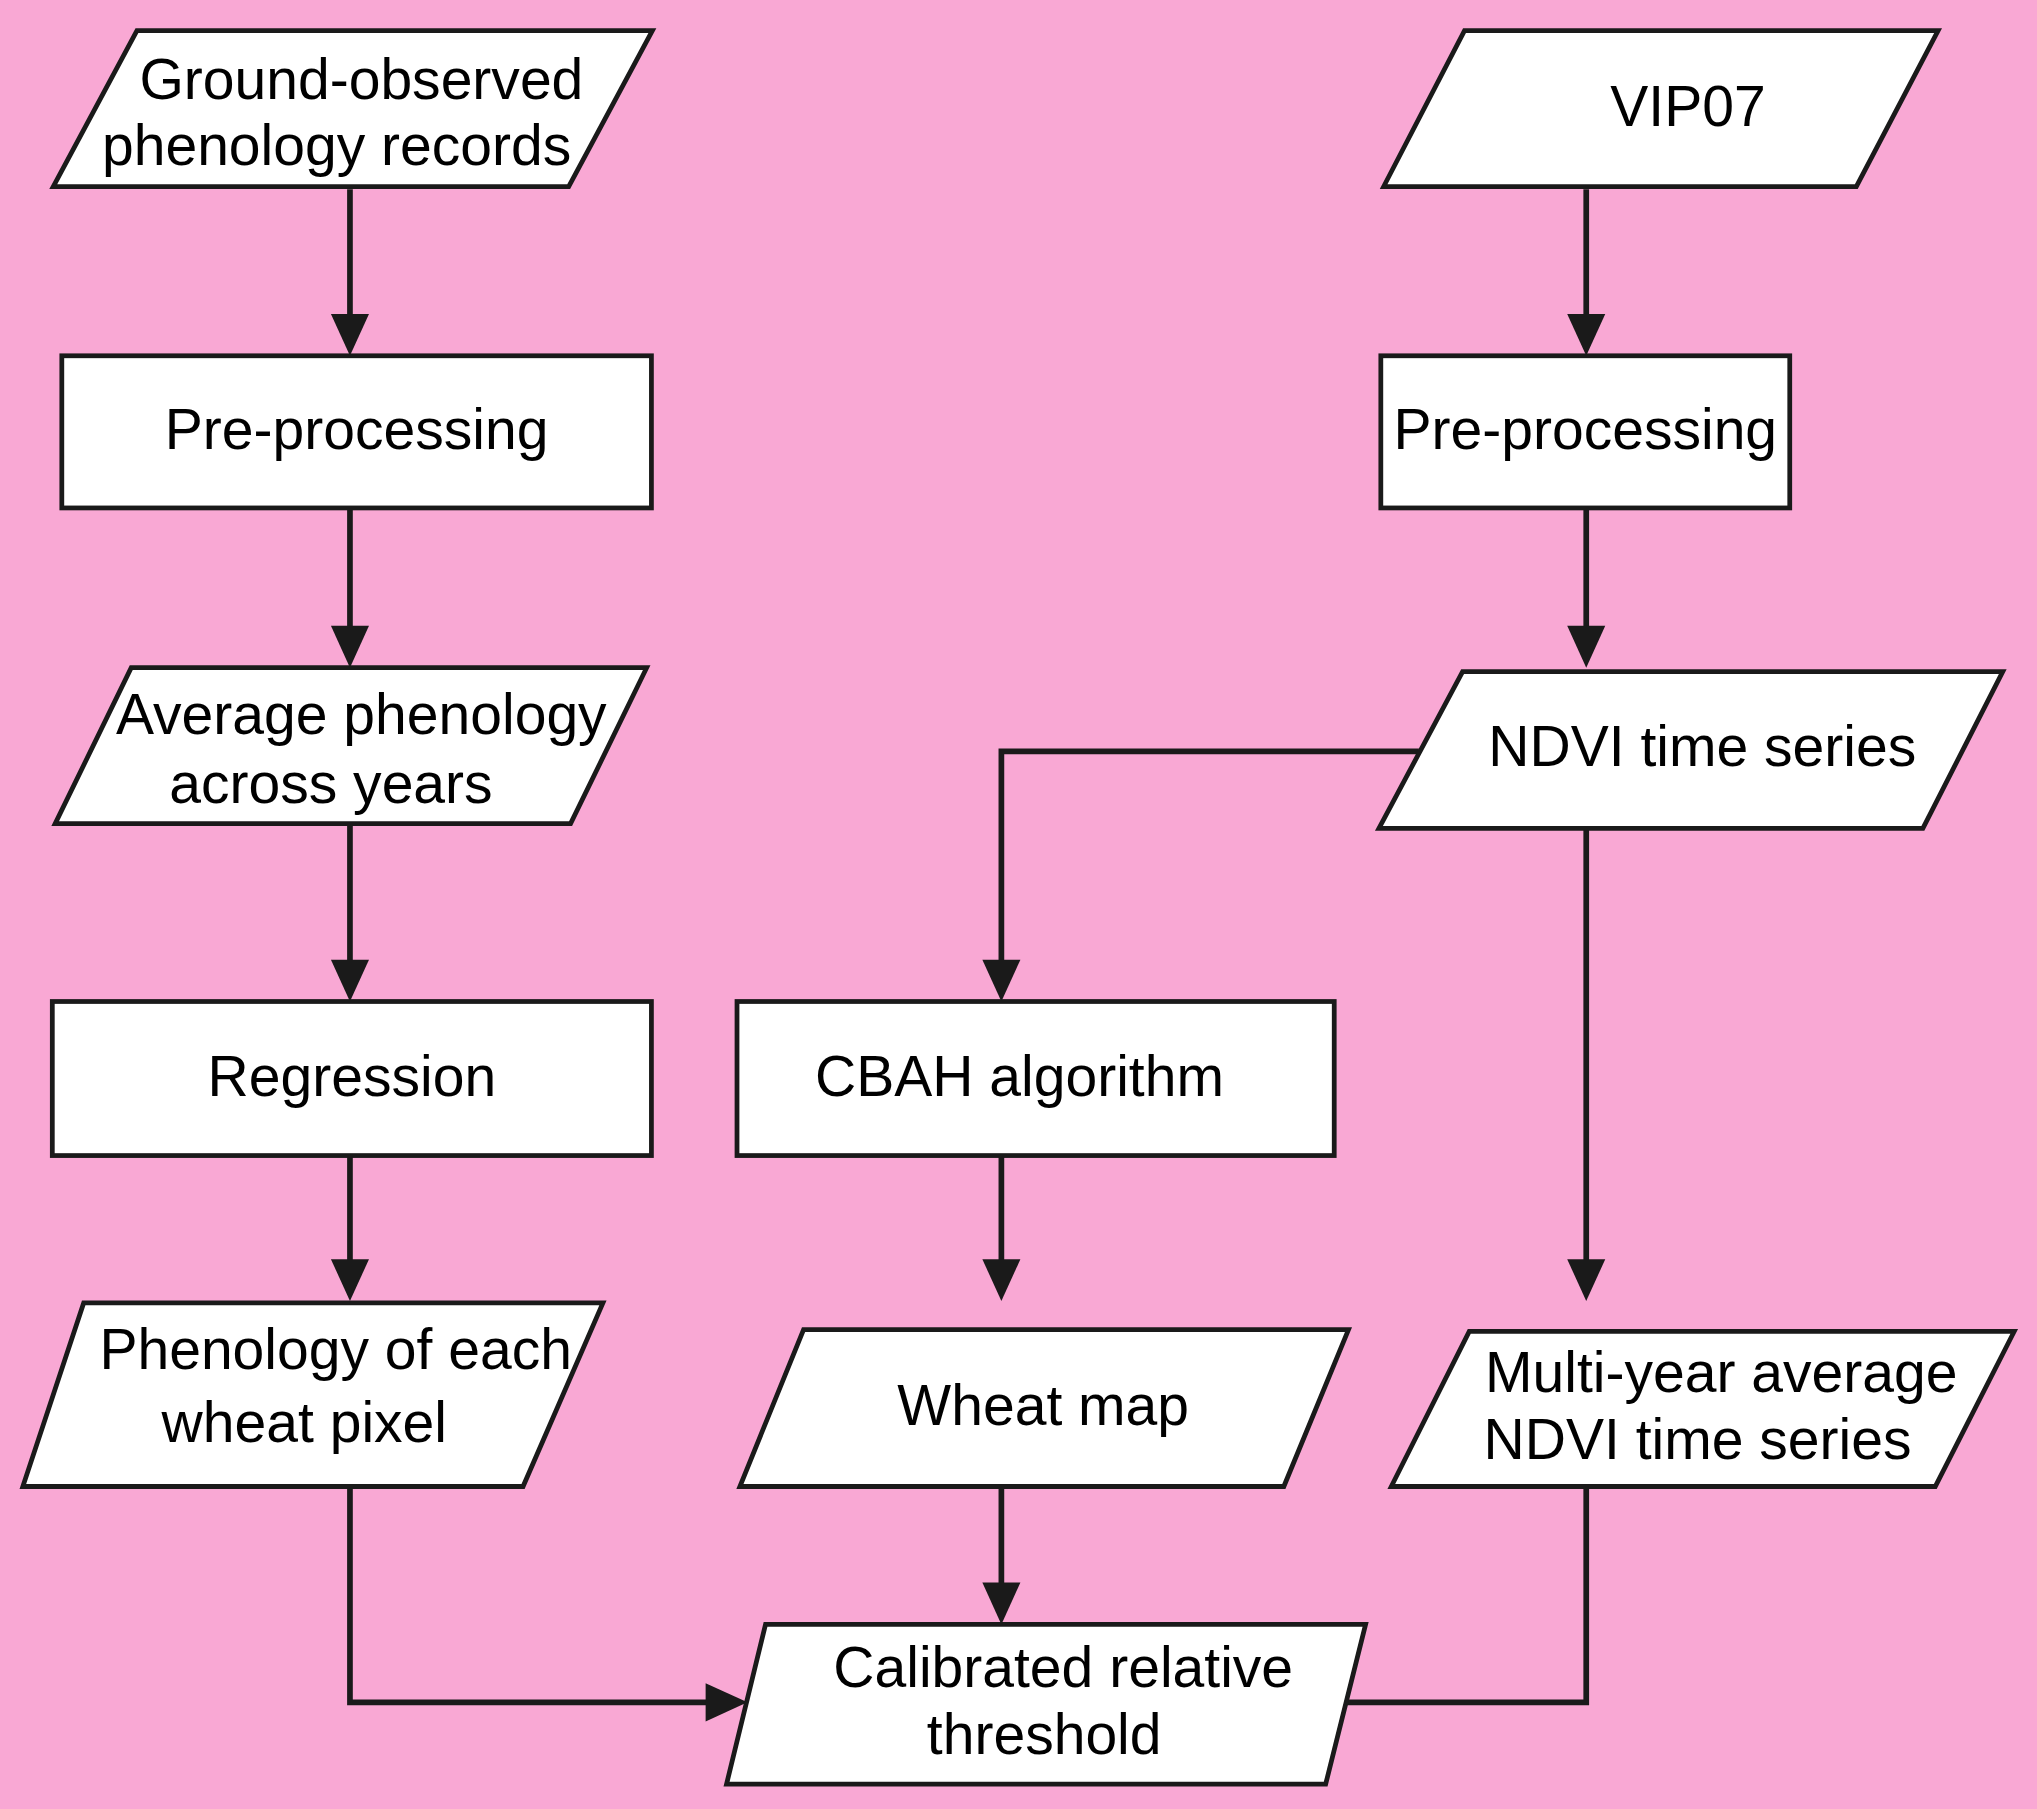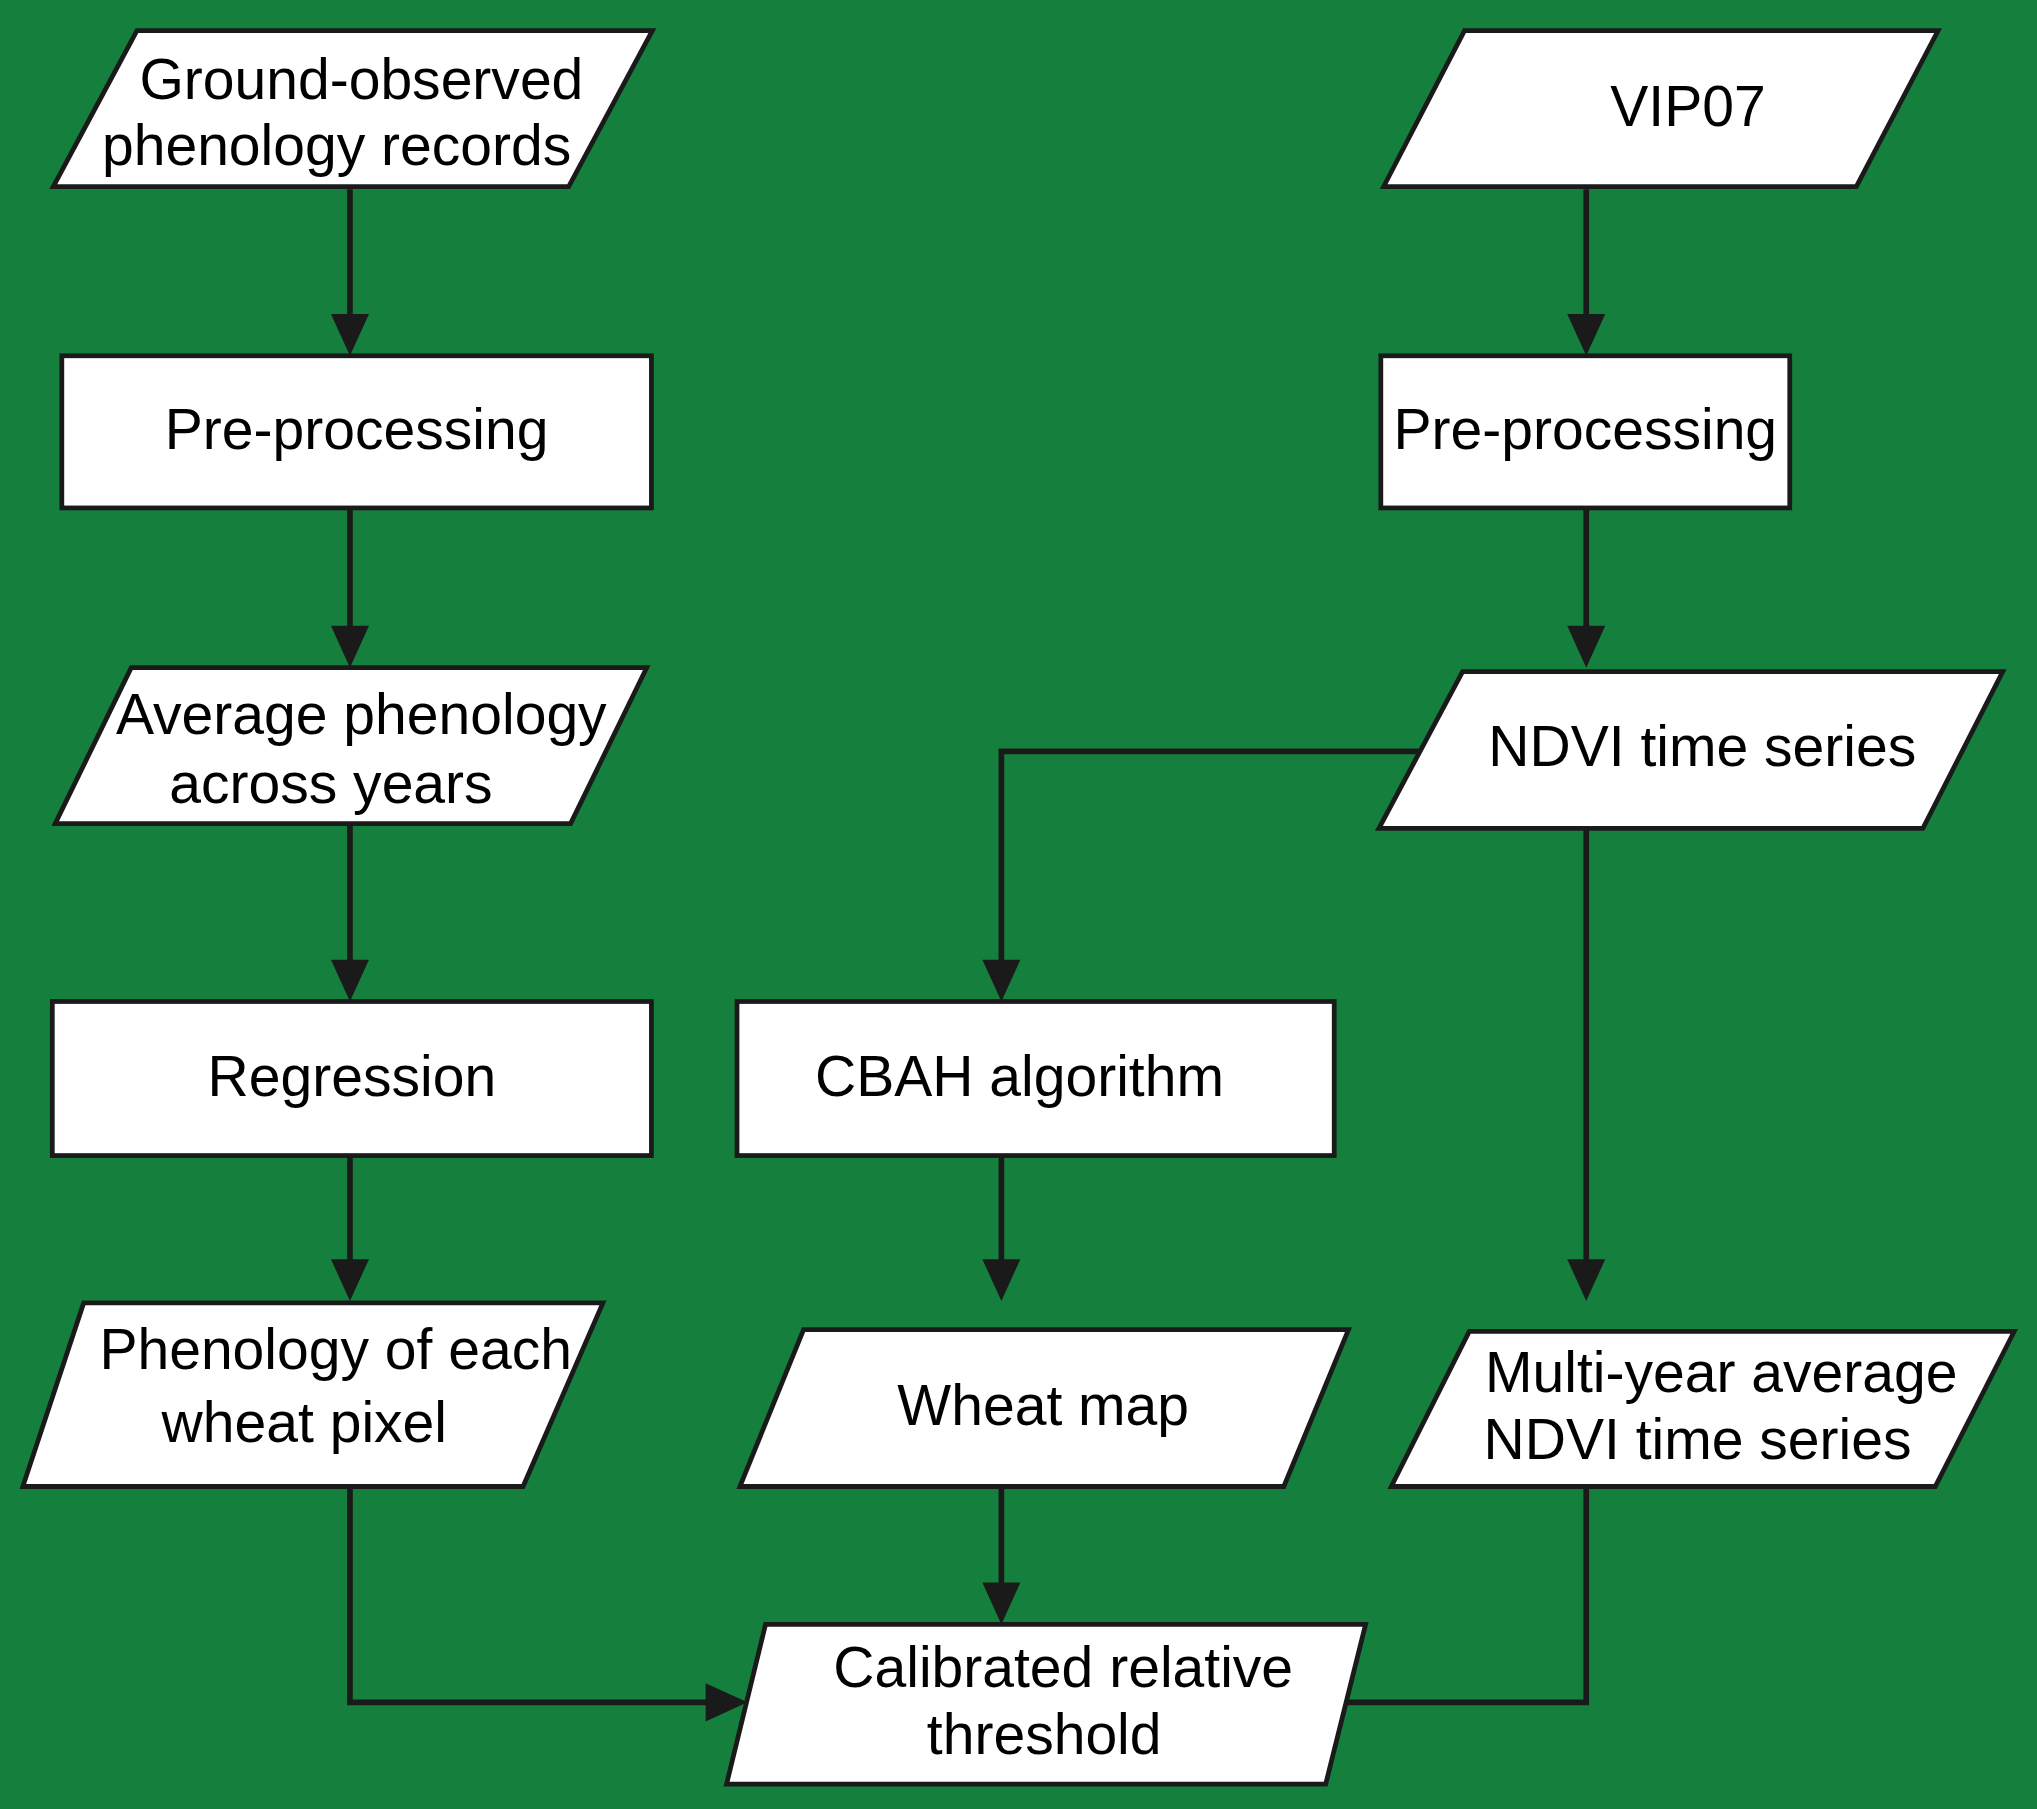--- a/index.html
+++ b/index.html
@@ -7,21 +7,21 @@
     padding: 0;
     background: #ffffff;
   }
   body {
     font-family: "Liberation Sans", sans-serif;
   }
   #flow-root {
     position: relative;
     width: 2037px;
     height: 1809px;
-    background: #15803d;
+    background: #f9a8d4;
     overflow: hidden;
   }
   svg#flow-svg {
     display: block;
     width: 2037px;
     height: 1809px;
   }
   .node-shape {
     fill: #ffffff;
     stroke: #1a1a1a;

